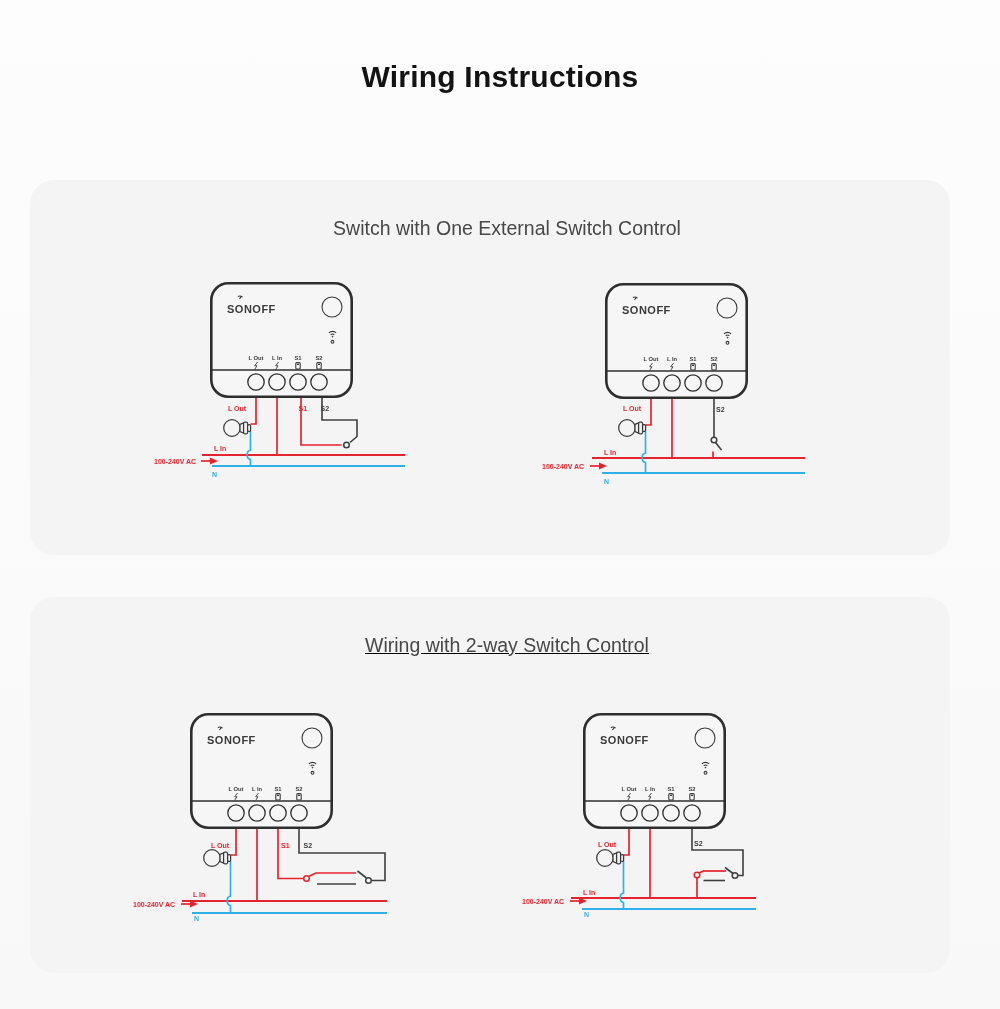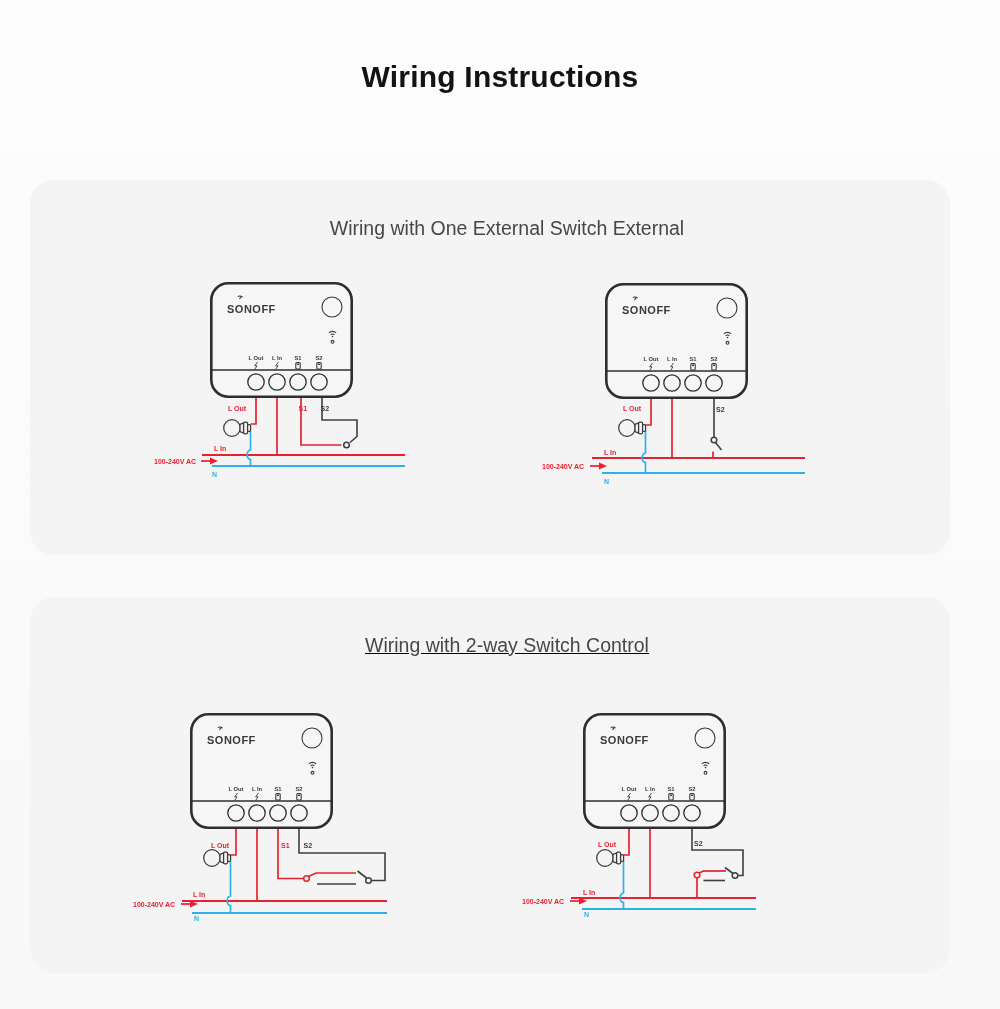--- a/index.html
+++ b/index.html
@@ -53,21 +53,21 @@
   .arrow-head { fill:#e5232e; }
 </style>
 </head>
 <body>
 
 <div class="page">
 
   <h1 class="page-title">Wiring Instructions</h1>
 
   <div class="panel panel-1">
-    <div class="panel-heading">Wiring with One External Switch External</div>
+    <div class="panel-heading">Switch with One External Switch Control</div>
   </div>
 
   <div class="panel panel-2">
     <div class="panel-heading">Wiring with 2-way Switch Control</div>
   </div>
 
   <svg class="diagrams" width="1000" height="1009" viewBox="0 0 1000 1009">
     <defs>
       <g id="device-shape">
         <rect class="dev-body" x="1.3" y="1.3" width="140.4" height="113.4" rx="17"></rect>

